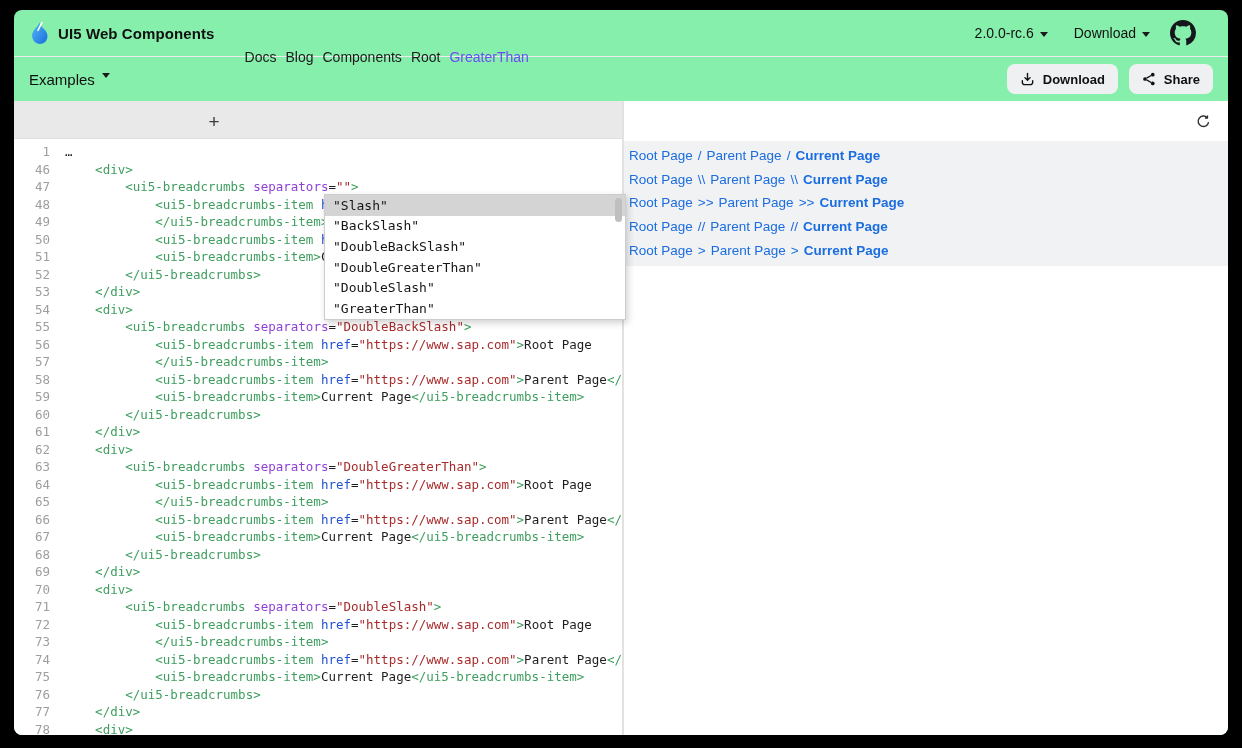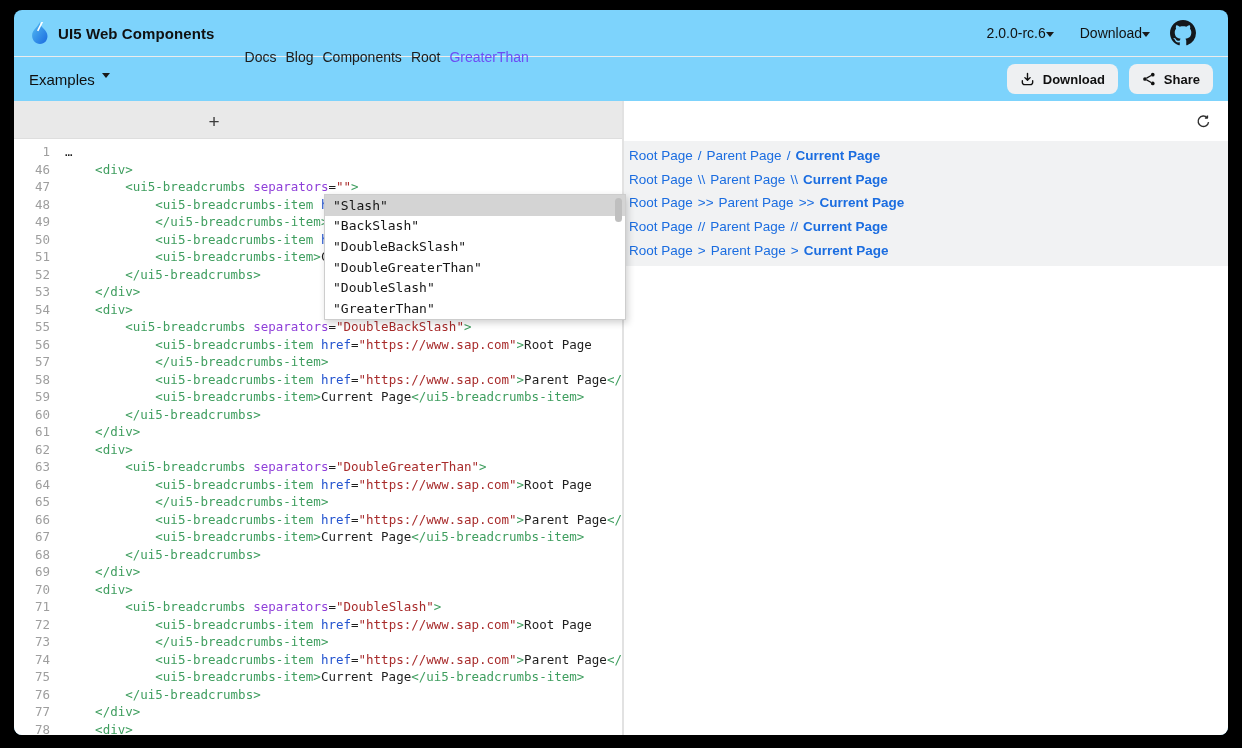--- a/index.html
+++ b/index.html
@@ -1,29 +1,29 @@
 <!DOCTYPE html>
 <html style="--accent: #6d4cf4; --link: #1b6de0; --tag: #3f9e5f; --attr: #8f3fd9; --attr-alt: #2454cf; --string: #a82b2b; --canvas: #f1f2f3; --tabbar: #e9e9e9; --selection: #d4d4d4;"><head>
 <meta charset="utf-8">
 <style>
   html,body{margin:0;padding:0;}
   body{width:1242px;height:748px;background:#000;position:relative;overflow:hidden;
        font-family:"Liberation Sans",sans-serif;-webkit-font-smoothing:antialiased;}
-  .app{position:absolute;left:14px;top:10px;width:1214px;height:725px;background:#7dd3fc;
+  .app{position:absolute;left:14px;top:10px;width:1214px;height:725px;background:#86efac;
        border-radius:8px;overflow:hidden;}
 
   
   .hdr{height:46px;display:flex;align-items:center;padding:0 16px;border-bottom:1px solid #ececec;}
   .brand{display:flex;align-items:center;gap:9px;text-decoration:none;color:#101010;}
   .brand-title{font-weight:700;font-size:15px;letter-spacing:.1px;}
   nav{display:flex;gap:9px;margin-left:30px;margin-top:48px;}
   .nav-link{font-size:14px;color:#1c1c1c;text-decoration:none;cursor:pointer;}
   .nav-link.active{color:var(--accent);}
   .hdr-sp{flex:1;}
-  .menu-trigger{display:flex;align-items:center;font-size:14px;color:#111;cursor:pointer;}
+  .menu-trigger{display:flex;align-items:center;gap:6px;font-size:14px;color:#111;cursor:pointer;}
   .menu-trigger.version{margin-right:26px;}
   .menu-trigger.settings{margin-right:20px;}
   .caret{width:0;height:0;border-left:4px solid transparent;border-right:4px solid transparent;
          border-top:5px solid #1a1a1a;display:inline-block;margin-top:2px;}
   .gh{margin-right:16px;display:flex;align-items:center;cursor:pointer;}
   .search{width:170px;height:28px;border-radius:14px;background:#ebedf0;display:flex;
           align-items:center;gap:7px;padding:0 11px;}
   .search input{border:none;outline:none;background:transparent;font-size:13.5px;width:120px;
                 font-family:"Liberation Sans",sans-serif;color:#333;}
   .search input::placeholder{color:#9ba1a8;}

